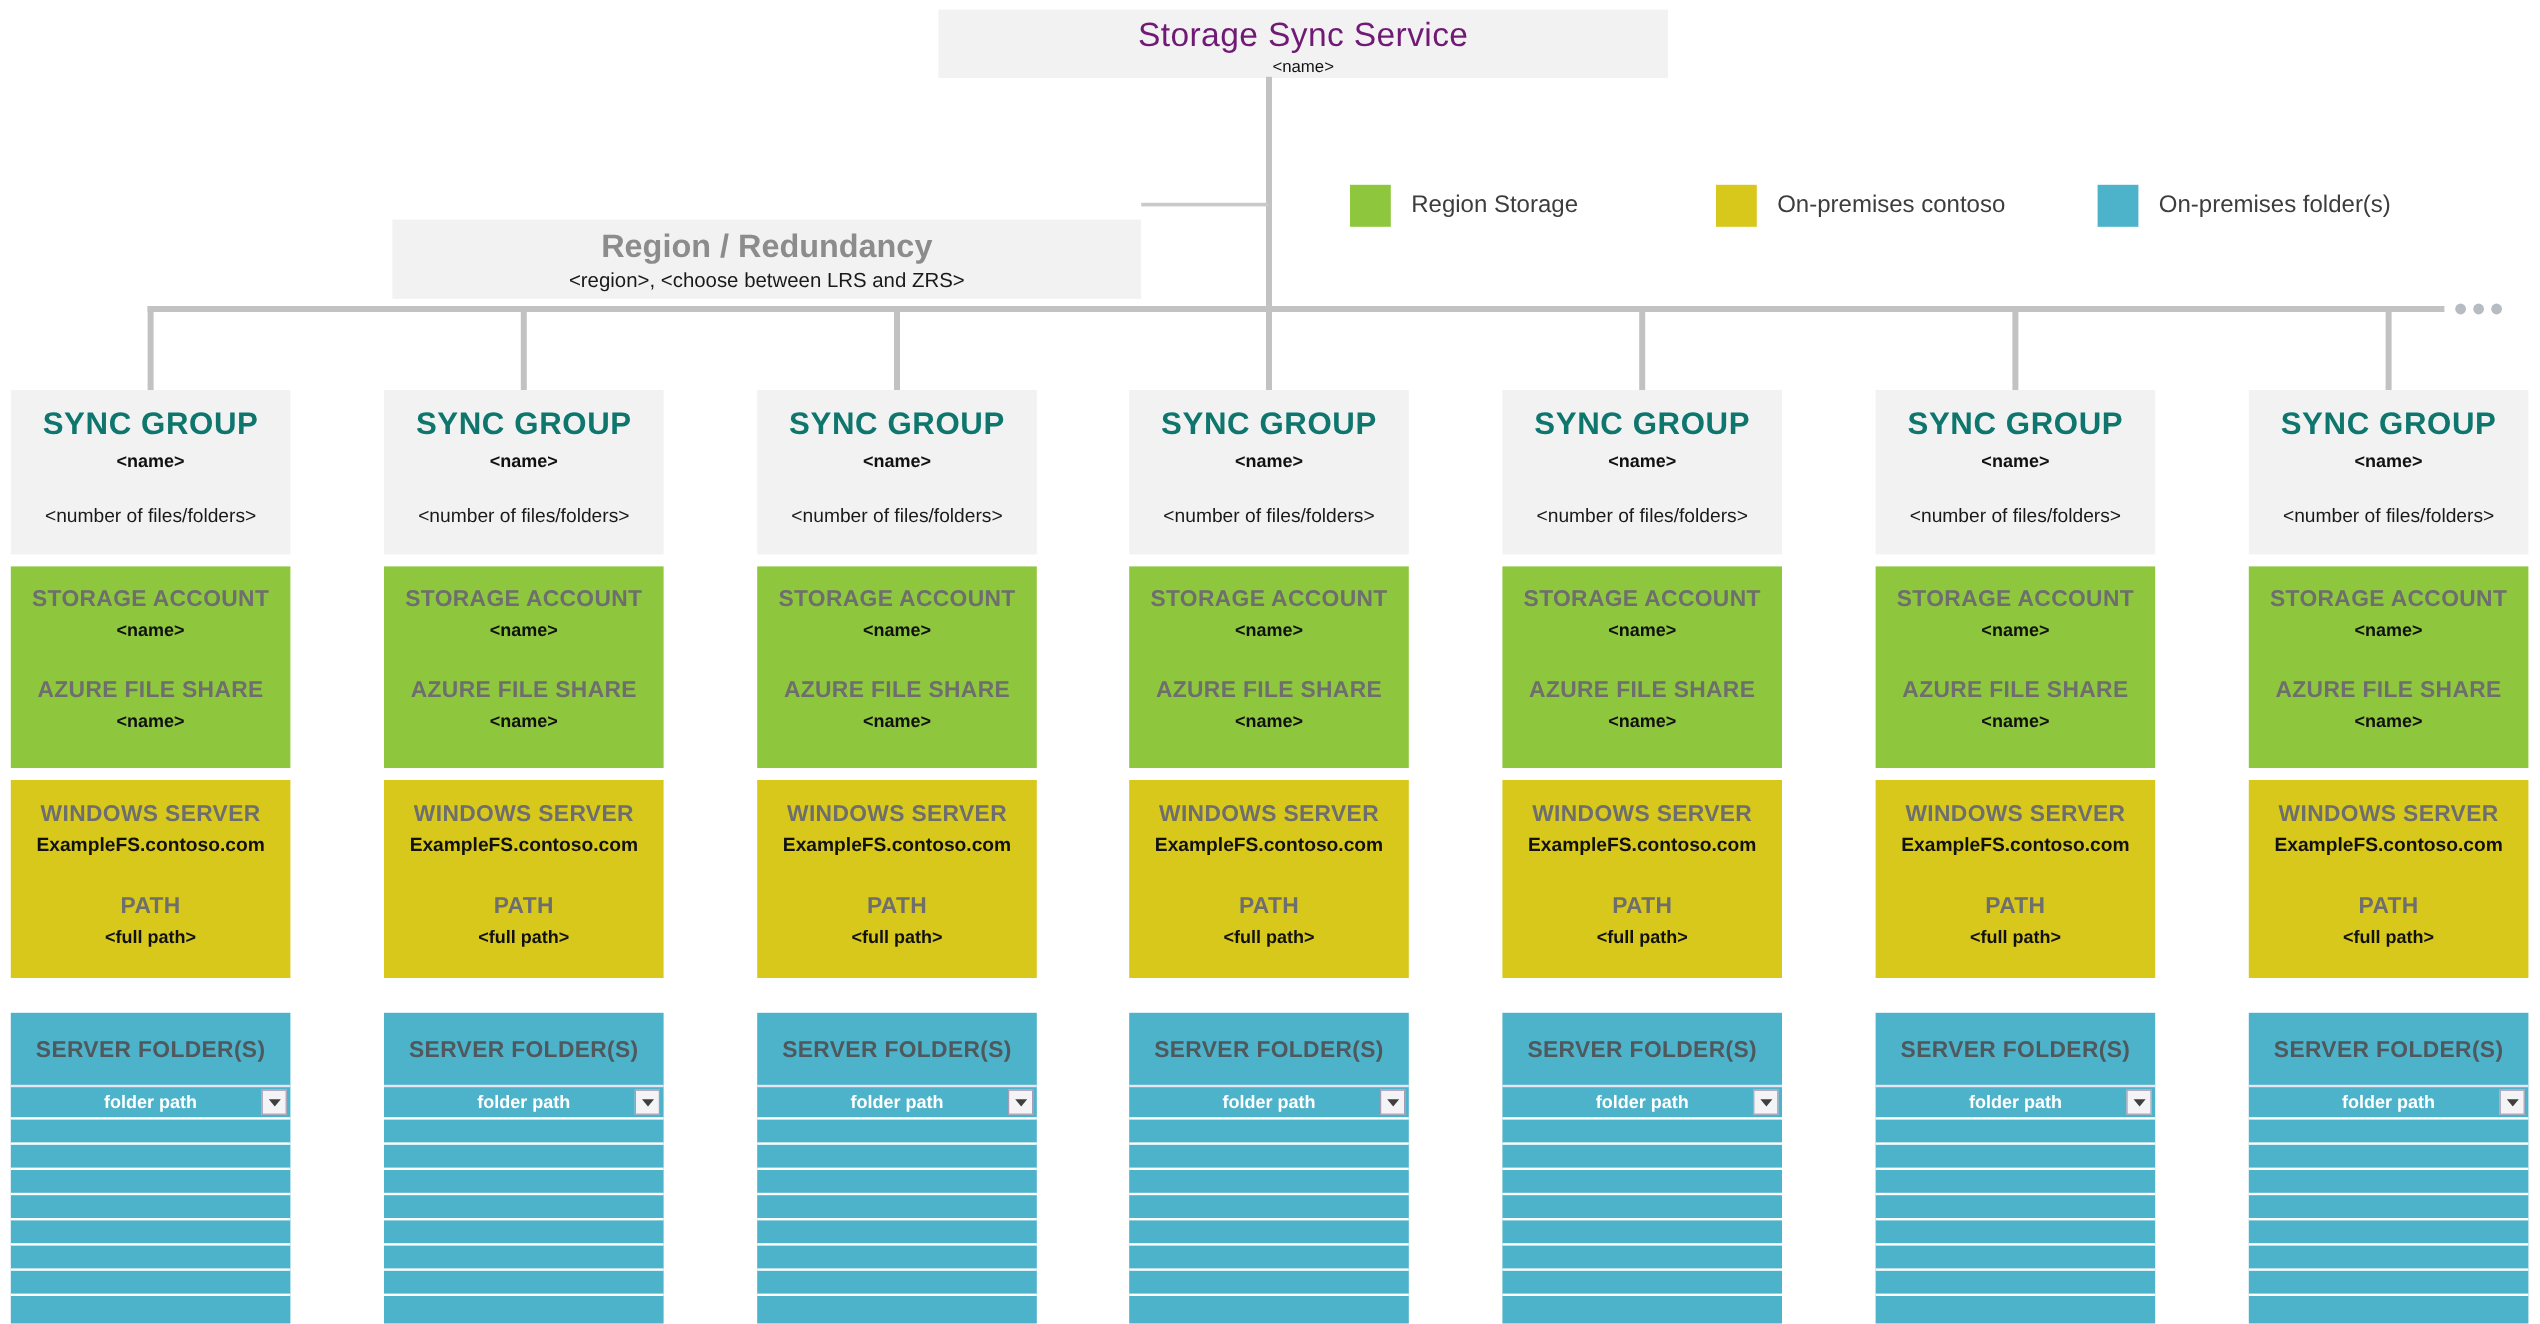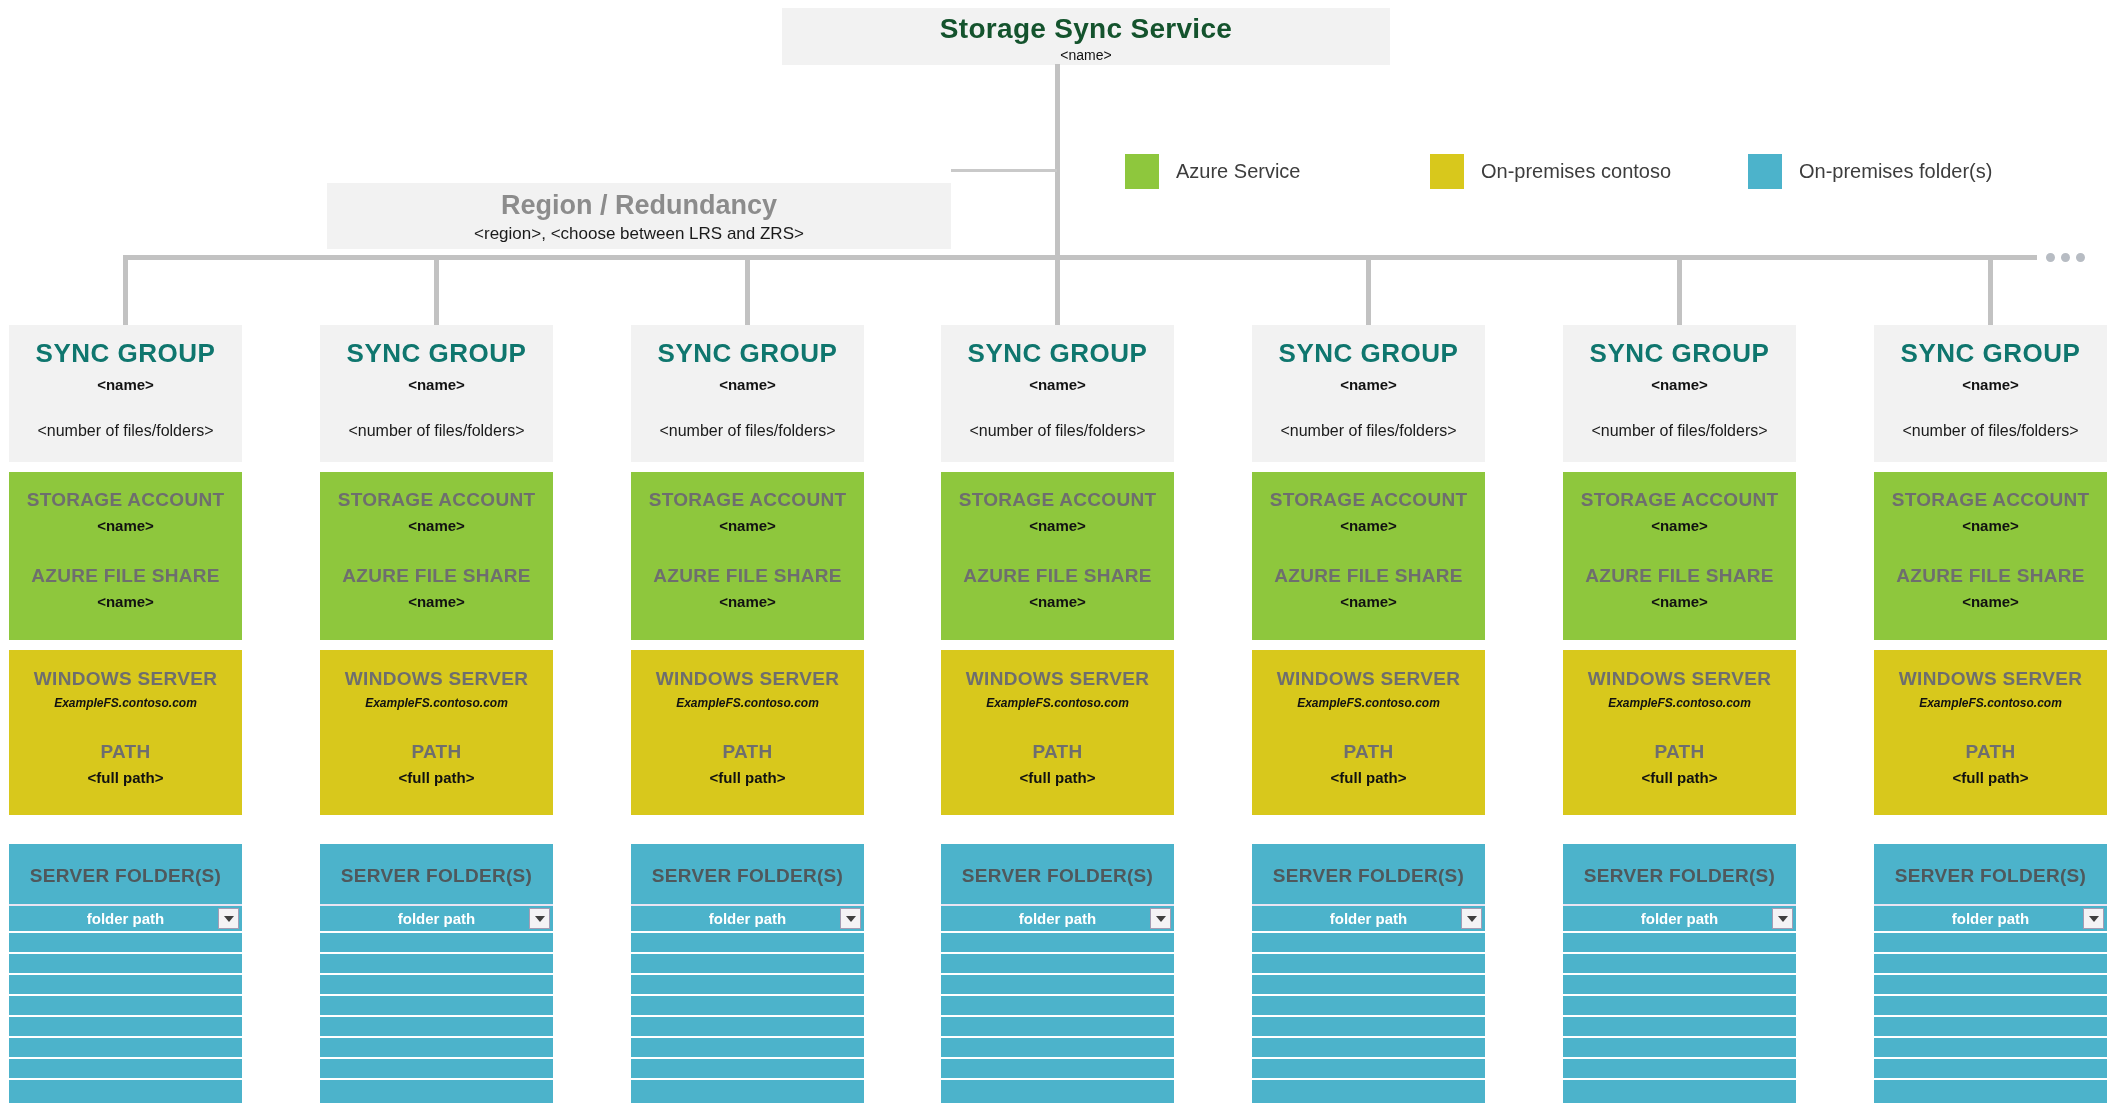--- a/index.html
+++ b/index.html
@@ -4,21 +4,21 @@
 <style>
   * { margin:0; padding:0; box-sizing:border-box; }
   body { background:#fff; font-family:"Liberation Sans", sans-serif; }
   .canvas { position:relative; width:2117px; height:1103px; background:#ffffff; overflow:hidden; }
 
   
   .service-box {
     position:absolute; left:782px; top:8px; width:608px; height:57px;
     background:#f2f2f2; text-align:center; padding-top:5px;
   }
-  .service-box .big-title { font-size:28px; font-weight:bold; color:#14532d; letter-spacing:0.3px; }
+  .service-box .big-title { font-size:28px; font-weight:normal; color:#701a75; letter-spacing:0.3px; }
   .service-box .sub { font-size:14px; color:#111; margin-top:2px; }
 
   .region-box {
     position:absolute; left:327px; top:139px; width:624px; height:66px;
     background:#f2f2f2; text-align:center; padding-top:7px;margin-top:44px;
   }
   .region-box .big-title { font-size:27px; font-weight:bold; color:#8c8c8c; }
   .region-box .sub { font-size:17px; color:#1a1a1a; margin-top:3px; }
 
   
@@ -48,21 +48,21 @@
   .sg-server  { top:325px; height:165px; background:#d8c81c; padding-top:18px; }
   .sg-folders { top:519px; height:273px; background:#4cb3cb; }
 
   .sg-head .h1 { font-size:26px; font-weight:bold; color:#0f766e; letter-spacing:0.5px; }
   .sg-head .nm { font-size:15px; font-weight:bold; color:#111; margin-top:7px; }
   .sg-head .cnt { font-size:16px; color:#1a1a1a; margin-top:29px; }
 
   .sec-label { font-size:19px; font-weight:bold; color:#6e6e6e; letter-spacing:0.3px; }
   .sec-value { font-size:15px; font-weight:bold; color:#111; margin-top:6px; }
   .gap-top { margin-top:31px; }
-  .sg-server .sec-value.fqdn { font-size:12px;font-style:italic; }
+  .sg-server .sec-value.fqdn { font-size:16px; }
 
   .sg-folders .sec-label { display:block; height:60px; padding-top:21px; color:#4f585c; }
   .folder-row {
     position:relative; height:27px; border-top:2px solid #e9e4f2;
     color:#ffffff; font-weight:bold; font-size:15px; line-height:25px; text-align:center;
   }
   .dd-btn {
     position:absolute; right:3px; top:2px; width:21px; height:21px;
     background:#f4f3f5; border:1px solid #a49cb4; display:flex; align-items:center; justify-content:center;
     cursor:pointer; padding:0;
@@ -80,21 +80,21 @@
     <div class="sub">&lt;name&gt;</div>
   </div>
 
   <div class="region-box">
     <div class="big-title">Region / Redundancy</div>
     <div class="sub">&lt;region&gt;, &lt;choose between LRS and ZRS&gt;</div>
   </div>
 
   <div class="legend-item l0">
     <span class="swatch" style="background-color: rgb(142, 199, 61);"></span>
-    <span class="lab">Azure Service</span>
+    <span class="lab">Region Storage</span>
   </div>
   <div class="legend-item l1">
     <span class="swatch" style="background-color: rgb(216, 200, 28);"></span>
     <span class="lab">On-premises contoso</span>
   </div>
   <div class="legend-item l2">
     <span class="swatch" style="background-color: rgb(76, 179, 203);"></span>
     <span class="lab">On-premises folder(s)</span>
   </div>
 

